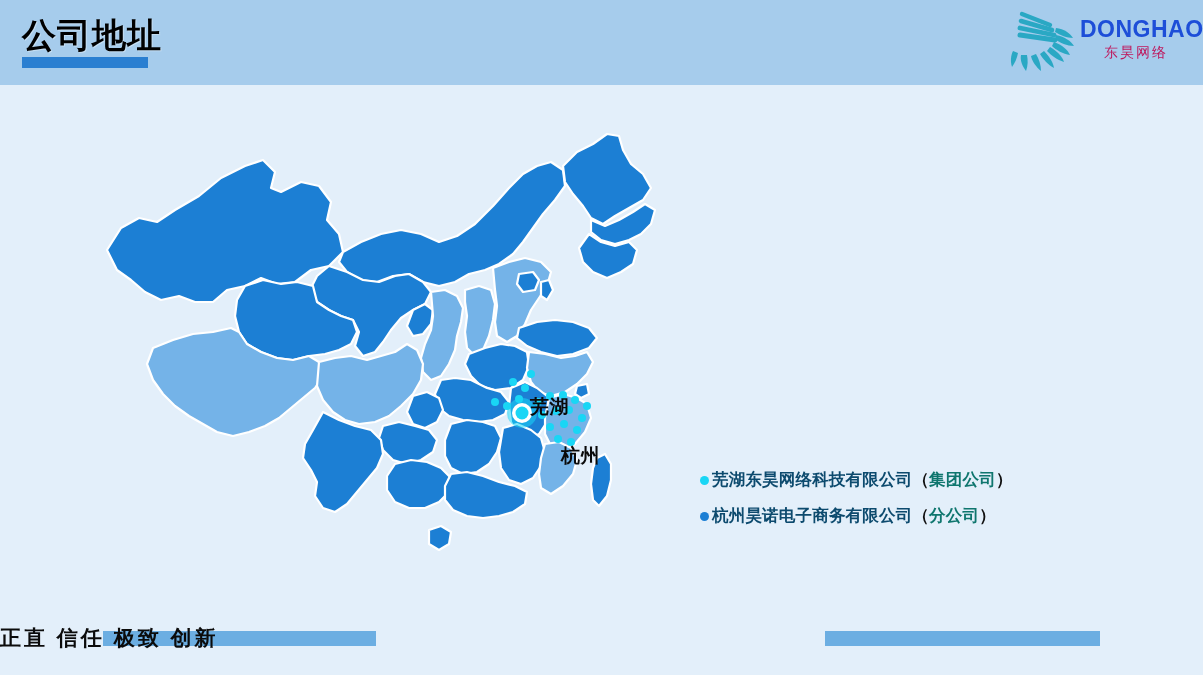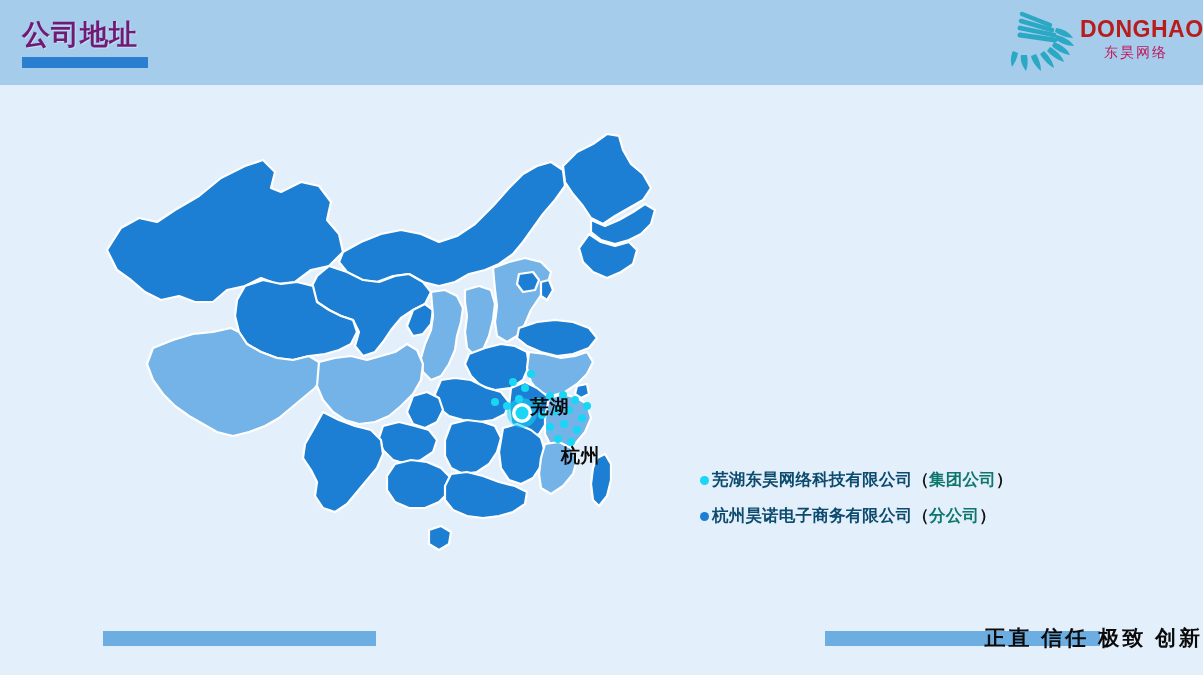--- a/index.html
+++ b/index.html
@@ -22,23 +22,23 @@
     width: 1203px;
     height: 85px;
     background: #a6ccec;
   }
   .title-block {
     position: absolute;
     left: 22px;
     top: 16px;
   }
   .title-text {
-    font-size: 28px;
-    font-weight: bold;
-    color: #701a75;
+    font-size: 34px;
+    font-weight: bold;
+    color: #000000;
     letter-spacing: 1px;
     line-height: 38px;
     text-shadow: 1px 1px 0 rgba(255,255,255,0.35);
   }
   .title-underline {
     margin-top: 3px;
     width: 126px;
     height: 11px;
     background: #2a7fd1;
   }
@@ -61,21 +61,21 @@
   .logo-text {
     position: absolute;
     left: 72px;
     top: 10px;
     width: 112px;
     text-align: center;
   }
   .logo-en {
     font-size: 23px;
     font-weight: bold;
-    color: #b91c1c;
+    color: #1d4ed8;
     letter-spacing: 0.5px;
     line-height: 26px;
   }
   .logo-cn {
     font-size: 14px;
     color: #be185d;
     letter-spacing: 2px;
     line-height: 18px;
     margin-top: 1px;
   }
@@ -148,21 +148,21 @@
     height: 15px;
     background: #6caee2;
   }
   .footer-bar-left  { left: 103px; width: 273px; }
   .footer-bar-right { left: 825px; width: 275px; }
   .footer-slogan {
     position: absolute;
     left: 0;
     top: 624px;
     width: 1203px;
-    text-align: right;
+    text-align: left;
     font-size: 21px;
     font-weight: bold;
     color: #0b0b0b;
     letter-spacing: 3px;
   }
 </style>
 </head>
 <body>
 
 <div class="header">

